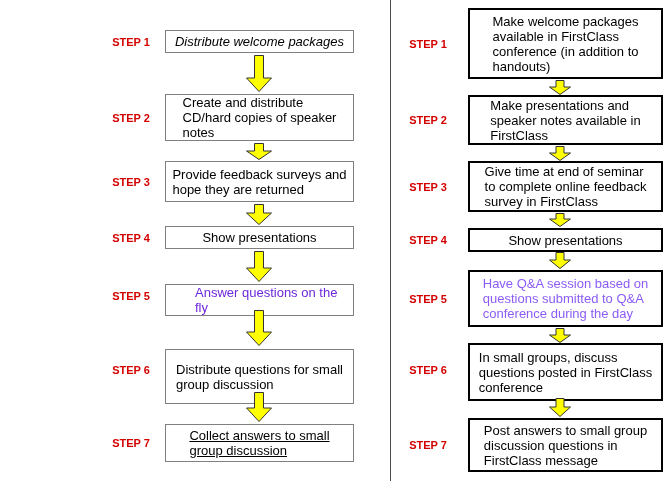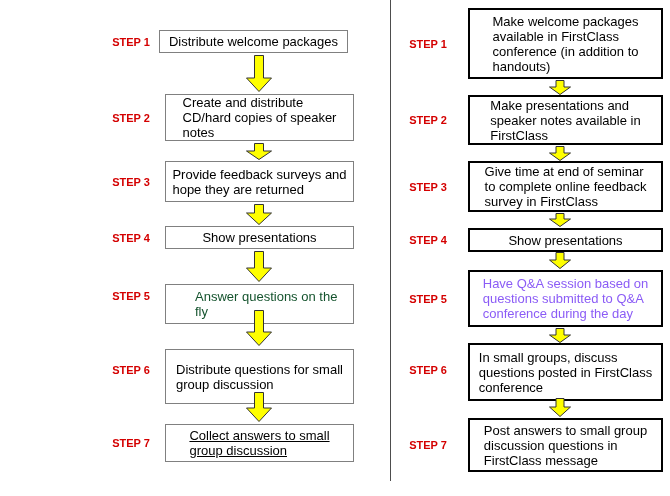--- a/index.html
+++ b/index.html
@@ -43,21 +43,21 @@
   }
   .flow-arrow { position: absolute; overflow: visible; }
 </style>
 </head>
 <body>
 
 <div id="canvas">
   <div id="column-divider" style="background: rgb(77, 77, 77);"></div>
   <div id="left-flow">
       <div class="step-label" style="left: 102px; top: 33.5px; width: 58px; color: rgb(212, 0, 0);">STEP 1</div>
-      <div class="flow-box" style="left: 159px; top: 30px; width: 189px; height: 23px; border: 1px solid rgb(128, 128, 128); color: rgb(0, 0, 0);">Distribute welcome packages</div>
+      <div class="flow-box" style="left: 165px; top: 30px; width: 189px; height: 23px; border: 1px solid rgb(128, 128, 128); color: rgb(0, 0, 0); font-style: italic;">Distribute welcome packages</div>
       <svg width="26" height="37" class="flow-arrow" style="left: 246px; top: 55px;">
         <polygon points="8.5,0.5 17.5,0.5 17.5,23 25.5,23 13,36.5 0.5,23 8.5,23" fill="#ffff00" stroke="#333333" stroke-width="1"></polygon>
       </svg>
       <div class="step-label" style="left: 102px; top: 109.5px; width: 58px; color: rgb(212, 0, 0);">STEP 2</div>
       <div class="flow-box" style="left: 165px; top: 94px; width: 189px; height: 47px; border: 1px solid rgb(128, 128, 128); color: rgb(0, 0, 0);">Create and distribute
 CD/hard copies of speaker
 notes</div>
       <svg width="26" height="17" class="flow-arrow" style="left: 246px; top: 143px;">
         <polygon points="8.5,0.5 17.5,0.5 17.5,8 25.5,8 13,16.5 0.5,8 8.5,8" fill="#ffff00" stroke="#333333" stroke-width="1"></polygon>
       </svg>
@@ -66,21 +66,21 @@
 hope they are returned</div>
       <svg width="26" height="21" class="flow-arrow" style="left: 246px; top: 204px;">
         <polygon points="8.5,0.5 17.5,0.5 17.5,9 25.5,9 13,20.5 0.5,9 8.5,9" fill="#ffff00" stroke="#333333" stroke-width="1"></polygon>
       </svg>
       <div class="step-label" style="left: 102px; top: 229.5px; width: 58px; color: rgb(212, 0, 0);">STEP 4</div>
       <div class="flow-box" style="left: 165px; top: 226px; width: 189px; height: 23px; border: 1px solid rgb(128, 128, 128); color: rgb(0, 0, 0);">Show presentations</div>
       <svg width="26" height="31" class="flow-arrow" style="left: 246px; top: 251px;">
         <polygon points="8.5,0.5 17.5,0.5 17.5,17 25.5,17 13,30.5 0.5,17 8.5,17" fill="#ffff00" stroke="#333333" stroke-width="1"></polygon>
       </svg>
       <div class="step-label" style="left: 102px; top: 288px; width: 58px; color: rgb(212, 0, 0);">STEP 5</div>
-      <div class="flow-box" style="left: 165px; top: 284px; width: 189px; height: 40px; border: 1px solid rgb(128, 128, 128); color: #14532d; padding-left: 29px;">Answer questions on the fly</div>
+      <div class="flow-box" style="left: 165px; top: 284px; width: 189px; height: 32px; border: 1px solid rgb(128, 128, 128); color: #6d28d9; padding-left: 29px;">Answer questions on the fly</div>
       <svg width="26" height="36" class="flow-arrow" style="left: 246px; top: 310px;">
         <polygon points="8.5,0.5 17.5,0.5 17.5,22 25.5,22 13,35.5 0.5,22 8.5,22" fill="#ffff00" stroke="#333333" stroke-width="1"></polygon>
       </svg>
       <div class="step-label" style="left: 102px; top: 361.5px; width: 58px; color: rgb(212, 0, 0);">STEP 6</div>
       <div class="flow-box" style="left: 165px; top: 349px; width: 189px; height: 55px; border: 1px solid rgb(128, 128, 128); color: rgb(0, 0, 0);">Distribute questions for small
 group discussion</div>
       <svg width="26" height="30" class="flow-arrow" style="left: 246px; top: 392px;">
         <polygon points="8.5,0.5 17.5,0.5 17.5,16 25.5,16 13,29.5 0.5,16 8.5,16" fill="#ffff00" stroke="#333333" stroke-width="1"></polygon>
       </svg>
       <div class="step-label" style="left: 102px; top: 435px; width: 58px; color: rgb(212, 0, 0);">STEP 7</div>

